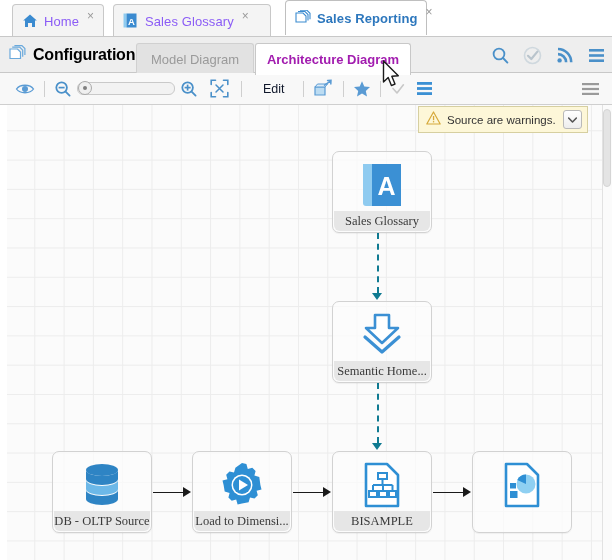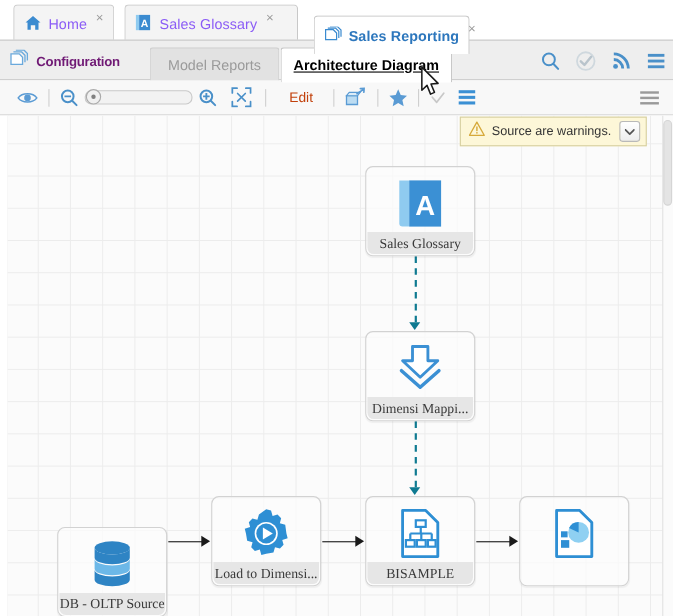--- a/index.html
+++ b/index.html
@@ -39,21 +39,21 @@
     border-radius: 4px 4px 0 0;
     background: #f4f4f4;
     display: flex;
     align-items: center;
     padding: 0 6px 0 9px;
     cursor: pointer;
   }
   .tab.active {
     background: #ffffff;
     border-color: #bfbfbf;
-    top: 14px;
+    top: 0;
     height: 35px;
     z-index: 5;
   }
   .tab .tab-icon {
     width: 16px; height: 16px;
     margin-right: 6px;
     display: inline-block;
     flex: 0 0 auto;
     position: relative;
   }
@@ -98,23 +98,23 @@
     border-bottom: 1px solid #c8c8c8;
     box-sizing: border-box;
   }
   .config-title {
     position: absolute;
     left: 9px; top: 8px;
     display: flex;
     align-items: center;
   }
   .config-title .ctext {
-    font-size: 12px;
+    font-size: 16px;
     font-weight: bold;
-    color: #701a75;
+    color: #000000;
     margin-left: 7px;
     letter-spacing: -0.2px;
   }
   .subtab {
     position: absolute;
     top: 6px;
     height: 31px;
     box-sizing: border-box;
     display: flex;
     align-items: center;
@@ -124,26 +124,25 @@
     border-bottom: none;
     border-radius: 3px 3px 0 0;
     font-size: 13px;
     color: #9a9a9a;
     cursor: pointer;
     padding: 0 10px;
     white-space: nowrap;
   }
   .subtab.active {
     background: #ffffff;
-    color: #000000;
+    color: #a21caf;
     font-weight: bold;
     border-color: #c8c8c8;
     z-index: 4;
     height: 32px;
-    text-decoration: underline;
   }
   .subbar-icons {
     position: absolute;
     right: 6px; top: 0;
     height: 36px;
     display: flex;
     align-items: center;
     gap: 13px;
   }
   .subbar-icons .ibtn {
@@ -174,21 +173,21 @@
   }
   .tb-sep {
     width: 1px;
     height: 16px;
     background: #cfcfcf;
     margin: 0 9px;
     flex: 0 0 auto;
   }
   .tb-edit {
     font-size: 12.5px;
-    color: #c2410c;
+    color: #0f172a;
     padding: 0 4px;
     cursor: pointer;
   }
   .zoom-slider {
     width: 96px;
     height: 11px;
     border: 1px solid #c9c9c9;
     border-radius: 6px;
     background: #f2f2f2;
     position: relative;
@@ -412,21 +411,21 @@
         <svg width="17" height="16" viewBox="0 0 17 16">
           <path d="M1 4 h7.5 l3 3 v6.5 h-10.5 z" fill="#ffffff" stroke="#6aa9dc" stroke-width="1.2"></path>
           <path d="M3.2 2.2 h7.5 l3 3 v6.5" fill="none" stroke="#6aa9dc" stroke-width="1.2"></path>
           <path d="M5.4 0.6 h7.5 l3 3 v6.5" fill="none" stroke="#6aa9dc" stroke-width="1.2"></path>
         </svg>
       </span>
       <span class="ctext">Configuration</span>
     </div>
 
     <div class="subtab" style="left:136px; width:118px;">
-      <span>Model Reports</span>
+      <span>Model Diagram</span>
     </div>
     <div class="subtab active" style="left:255px; width:156px;">
       <span>Architecture Diagram</span>
     </div>
 
     <div class="subbar-icons">
       <span class="ibtn">
         <svg width="19" height="19" viewBox="0 0 19 19">
           <circle cx="8" cy="8" r="5.4" fill="none" stroke="#4a90c9" stroke-width="1.8"></circle>
           <line x1="12" y1="12" x2="16.4" y2="16.6" stroke="#4a90c9" stroke-width="1.9" stroke-linecap="round"></line>
@@ -555,24 +554,24 @@
         <div class="node-label">Sales Glossary</div>
       </div>
 
       <div class="node" style="left:325px; top:196px;">
         <div class="node-icon">
           <svg width="50" height="48" viewBox="0 0 50 48">
             <path d="M18 4 h14 v13 h9 L25 32 L9 17 h9 z" fill="#ffffff" stroke="#3b90d4" stroke-width="2.6" stroke-linejoin="round"></path>
             <path d="M8 26 L25 41 L42 26" fill="none" stroke="#3b90d4" stroke-width="3.2" stroke-linejoin="round" stroke-linecap="round"></path>
           </svg>
         </div>
-        <div class="node-label">Dimensi Mappi...</div>
+        <div class="node-label">Semantic Home...</div>
       </div>
 
-      <div class="node" style="left:45px; top:346px;margin-top:28px;">
+      <div class="node" style="left:45px; top:346px;">
         <div class="node-icon">
           <svg width="44" height="48" viewBox="0 0 44 48">
             <ellipse cx="22" cy="9" rx="16" ry="6" fill="#2e84c4"></ellipse>
             <path d="M6 9 v9 a16 6 0 0 0 32 0 v-9 a16 6 0 0 1 -32 0 z" fill="#2e84c4"></path>
             <path d="M6 19 v9 a16 6 0 0 0 32 0 v-9 a16 6 0 0 1 -32 0 z" fill="#6cb8e8"></path>
             <path d="M6 29 v9 a16 6 0 0 0 32 0 v-9 a16 6 0 0 1 -32 0 z" fill="#2e84c4"></path>
           </svg>
         </div>
         <div class="node-label">DB - OLTP Source</div>
       </div>

